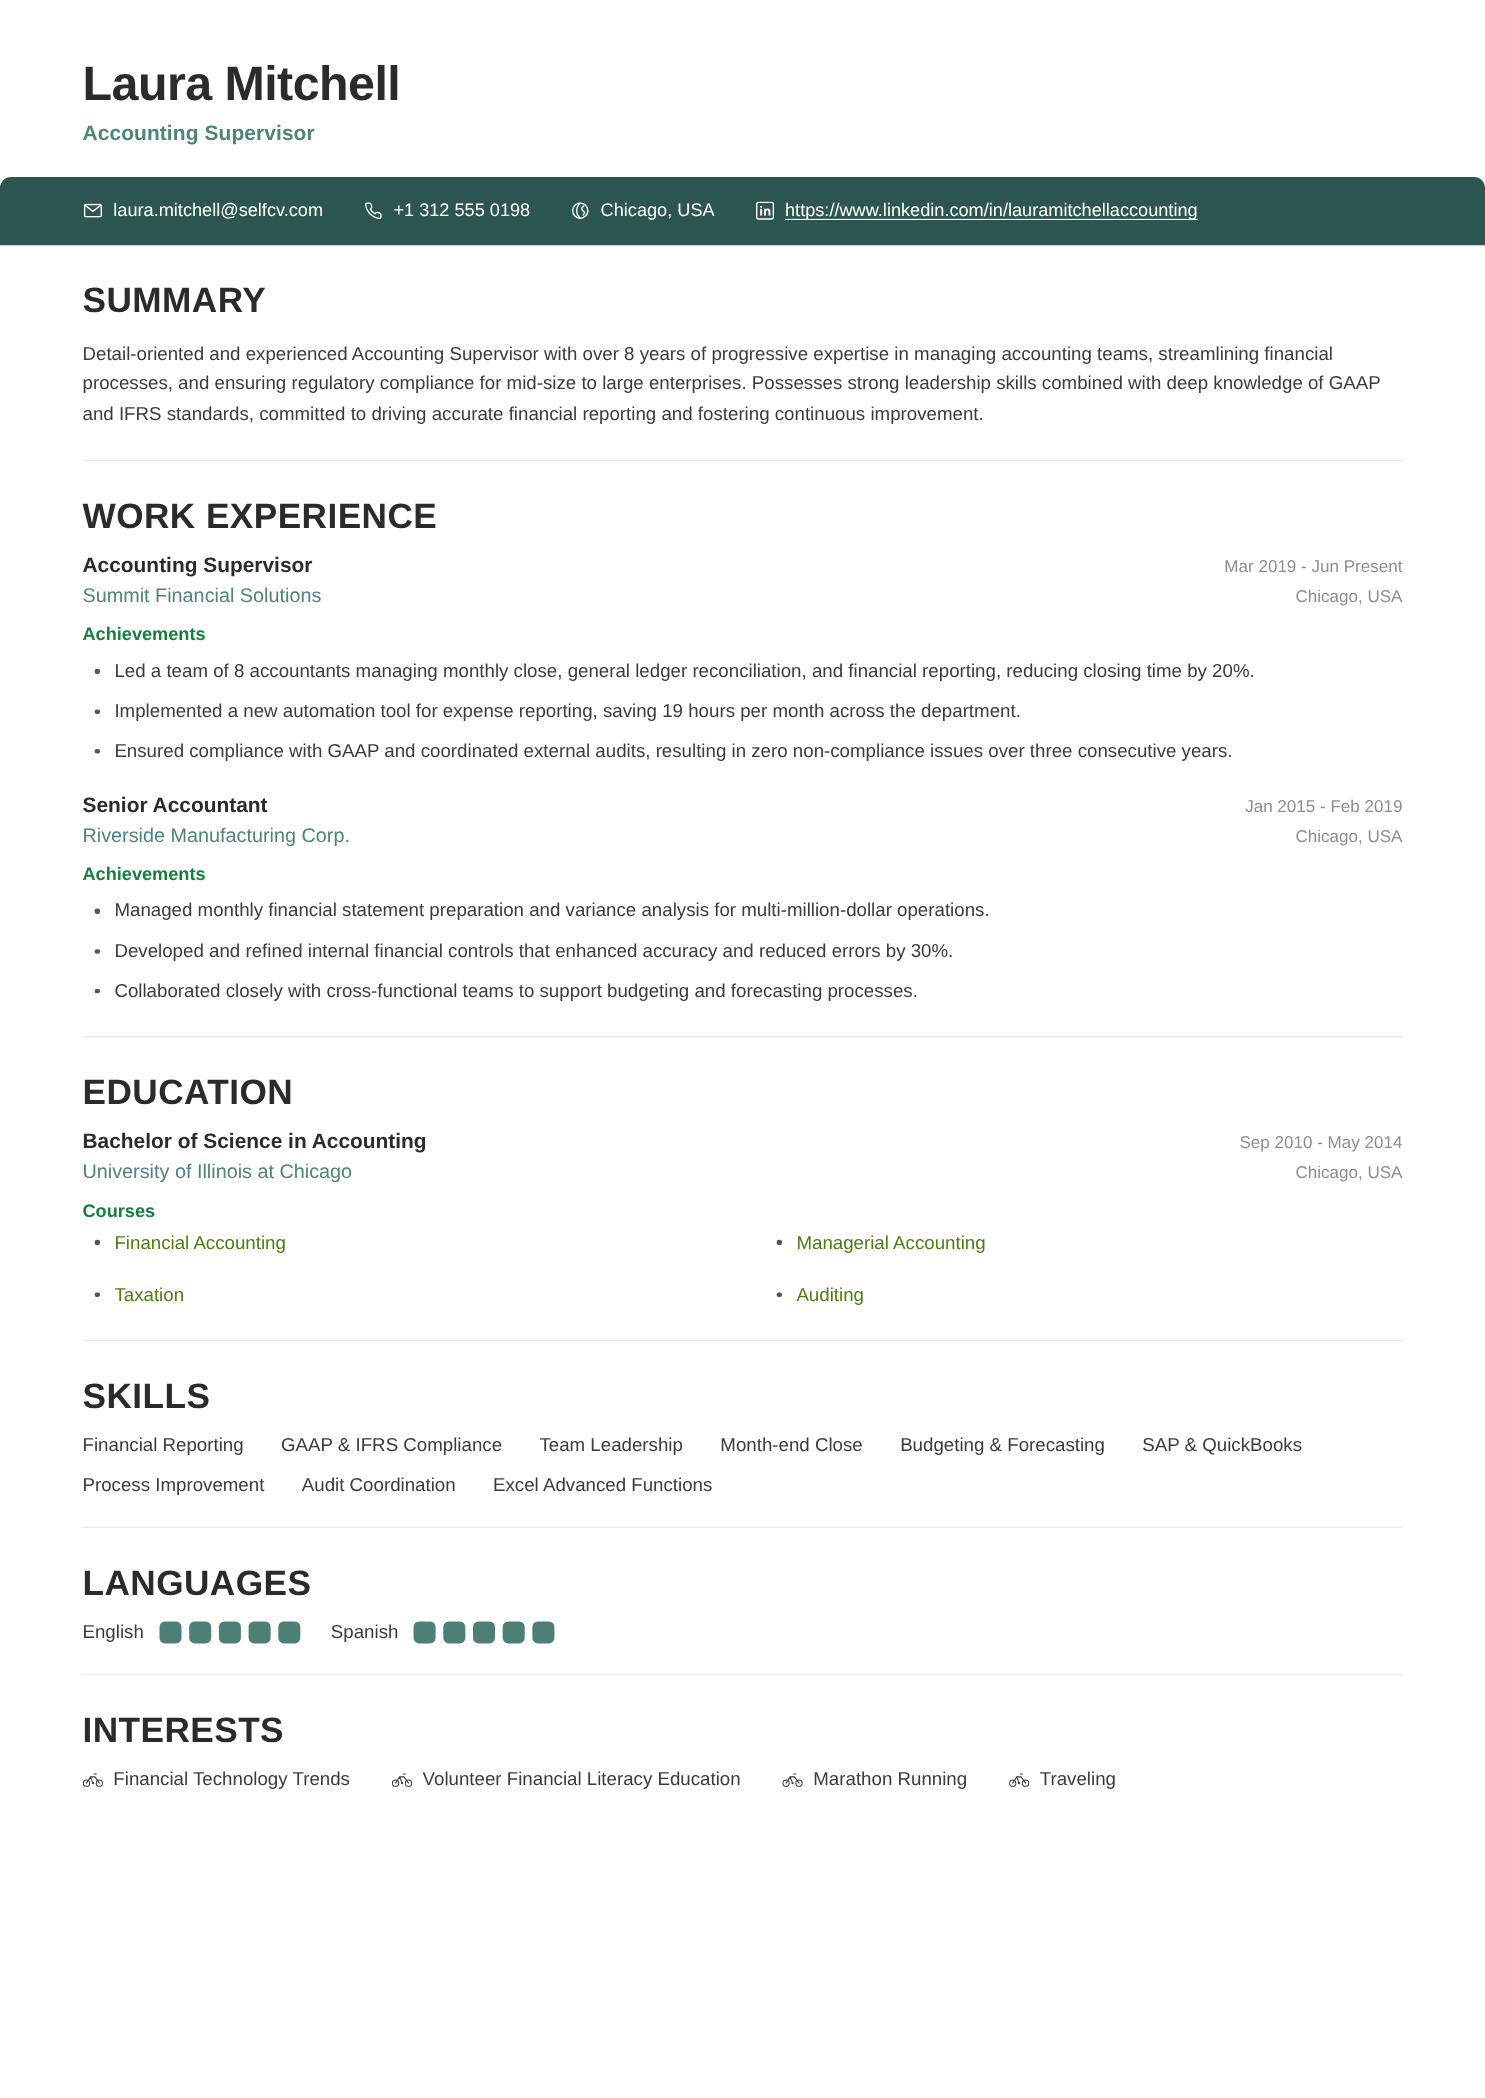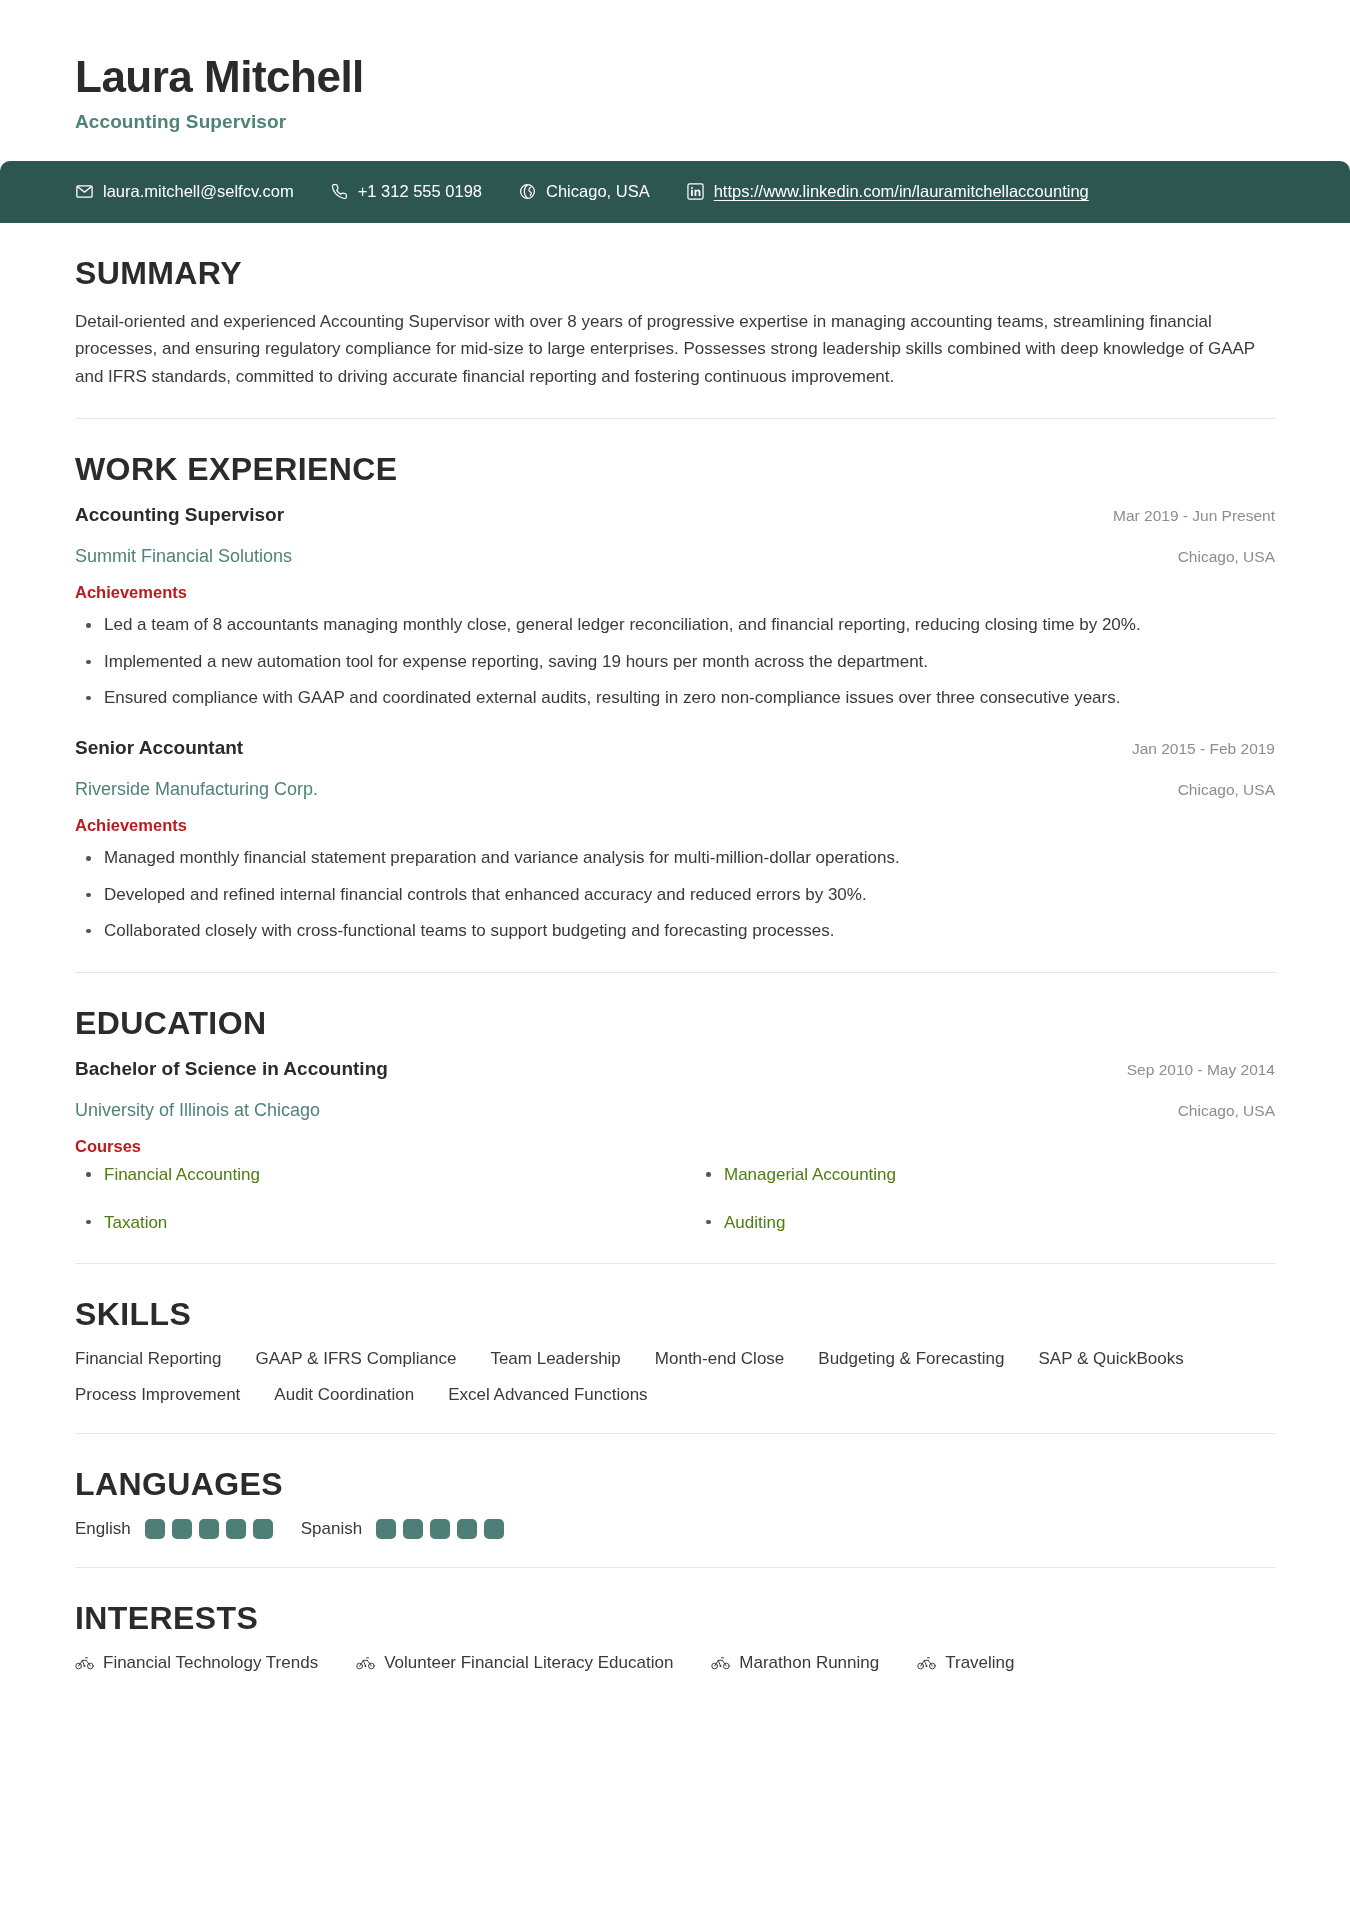--- a/index.html
+++ b/index.html
@@ -113,33 +113,33 @@
     gap: 20px;
   }
   .entry-title {
     font-size: 19px;
     font-weight: 700;
     color: #2b2b2b;
   }
   .entry-org {
     font-size: 18px;
     color: #4e8378;
-    margin-top: 20px;
+    margin-top: 5px;
   }
   .entry-meta {
     font-size: 15.5px;
     color: #8d8d8d;
     white-space: nowrap;
   }
   .entry-meta.loc { margin-top: 5px; }
 
   .sub-label {
     font-size: 16.5px;
     font-weight: 700;
-    color: #b91c1c;
+    color: #15803d;
     margin-top: 16px;
     margin-bottom: 6px;
   }
 
   ul.bullets {
     list-style: none;
     margin: 0;
     padding: 0;
   }
   ul.bullets li {

